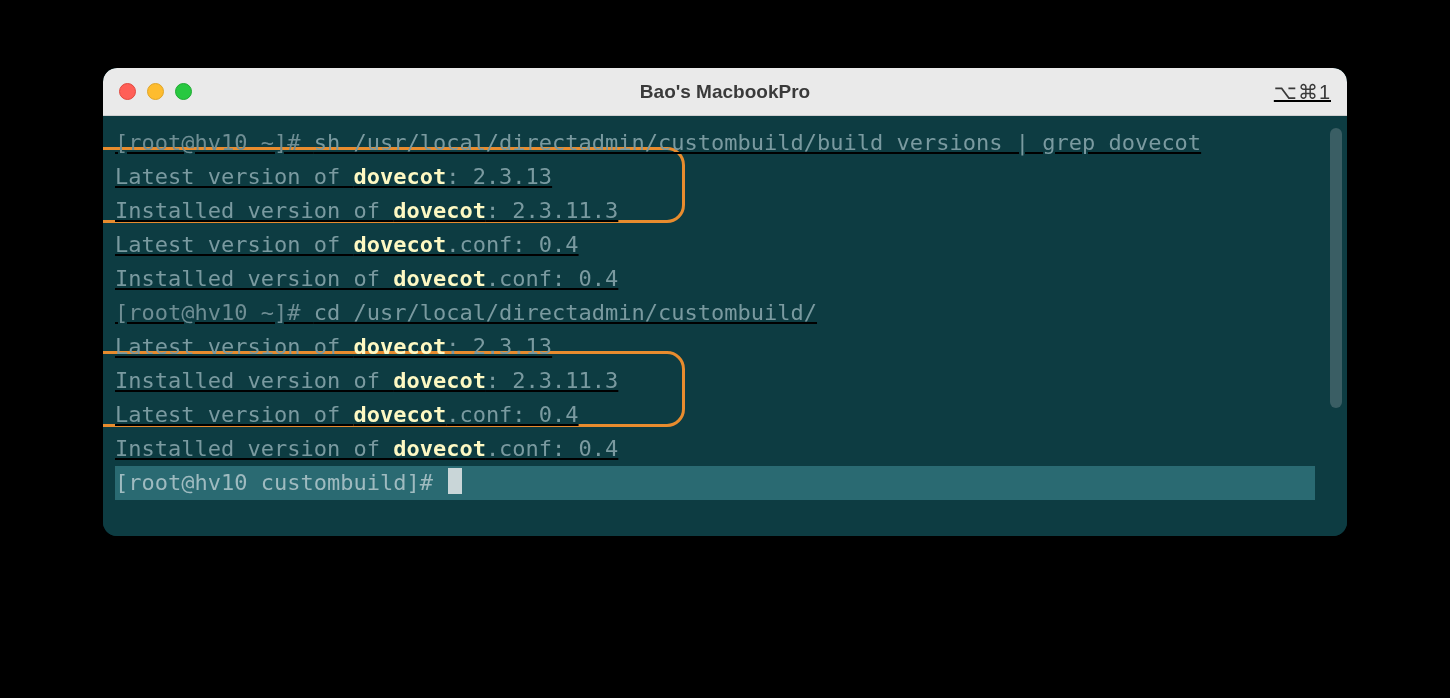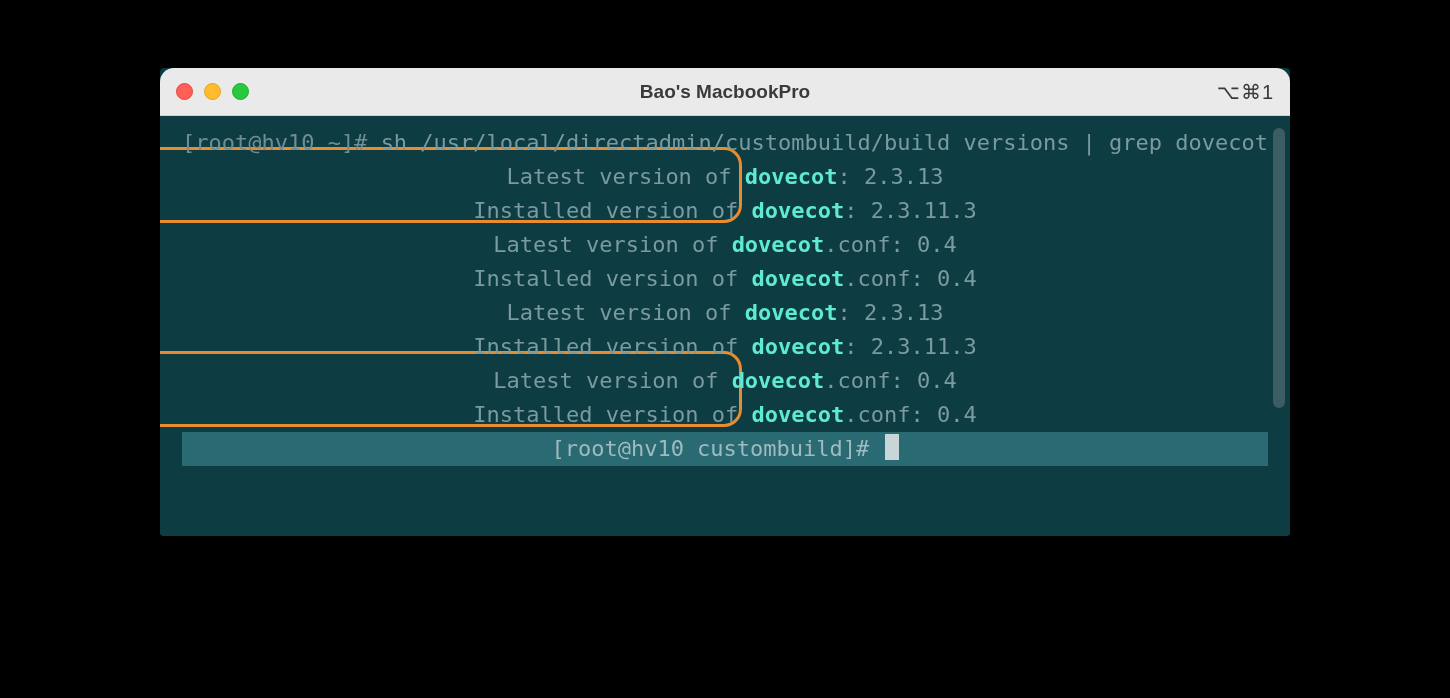--- a/index.html
+++ b/index.html
@@ -7,26 +7,27 @@
     background: #000000;
     width: 1450px;
     height: 698px;
     display: flex;
     align-items: flex-start;
     justify-content: center;
     padding-top: 68px;
     font-family: "SF Mono", Menlo, Consolas, monospace;
   }
   .terminal-window {
-    width: 1130px;
+    width: 1244px;
     background: #0a3a3f;
-    border-radius: 4px;
+    border-radius: 14px;
     box-shadow: 0 10px 40px rgba(0,0,0,0.6);
     overflow: hidden;
     position: relative;
+    text-decoration: underline;
   }
   .titlebar {
     height: 48px;
     background: #eaeaea;
     display: flex;
     align-items: center;
     padding: 0 16px;
     position: relative;
     border-top-left-radius: 14px;
     border-top-right-radius: 14px;
@@ -64,34 +65,33 @@
   }
   .terminal-body {
     background: #0d3c42;
     padding: 10px 12px 12px 12px;
     font-size: 22px;
     line-height: 34px;
     color: #7a9aa0;
     font-family: "SF Mono", Menlo, Consolas, monospace;
     position: relative;
     min-height: 420px;
-    text-align: center;
   }
   .scrollbar {
     position: absolute;
     right: 5px;
     top: 12px;
     width: 12px;
     height: 280px;
     background: #3a5e64;
     border-radius: 6px;
   }
   .line { white-space: pre; position: relative; }
   .dim { color: #6f8e94; }
-  .hl { color: #5eead4; font-weight: 600; }
+  .hl { color: #fef9c3; font-weight: 600; }
   .prompt-active-line {
     background: #2a6a72;
     display: inline-block;
     width: calc(100% - 20px);
     color: #9fbbc0;
   }
   .cursor {
     display: inline-block;
     width: 14px;
     height: 26px;
@@ -131,20 +131,21 @@
     <div class="line"><span class="dim">[root@hv10 ~]# </span><span>sh /usr/local/directadmin/custombuild/build versions | grep dovecot</span></div>
 
     <div class="line"><span>Latest version of </span><span class="hl">dovecot</span><span>: 2.3.13</span></div>
 
     <div class="line"><span>Installed version of </span><span class="hl">dovecot</span><span>: 2.3.11.3</span></div>
 
     <div class="line"><span>Latest version of </span><span class="hl">dovecot</span><span>.conf: 0.4</span></div>
 
     <div class="line"><span>Installed version of </span><span class="hl">dovecot</span><span>.conf: 0.4</span></div>
 
+    <div class="line"><span class="dim">[root@hv10 ~]# </span><span>cd /usr/local/directadmin/custombuild/</span></div>
 
 
     <div class="line"><span>Latest version of </span><span class="hl">dovecot</span><span>: 2.3.13</span></div>
 
     <div class="line"><span>Installed version of </span><span class="hl">dovecot</span><span>: 2.3.11.3</span></div>
 
     <div class="line"><span>Latest version of </span><span class="hl">dovecot</span><span>.conf: 0.4</span></div>
 
     <div class="line"><span>Installed version of </span><span class="hl">dovecot</span><span>.conf: 0.4</span></div>
 

